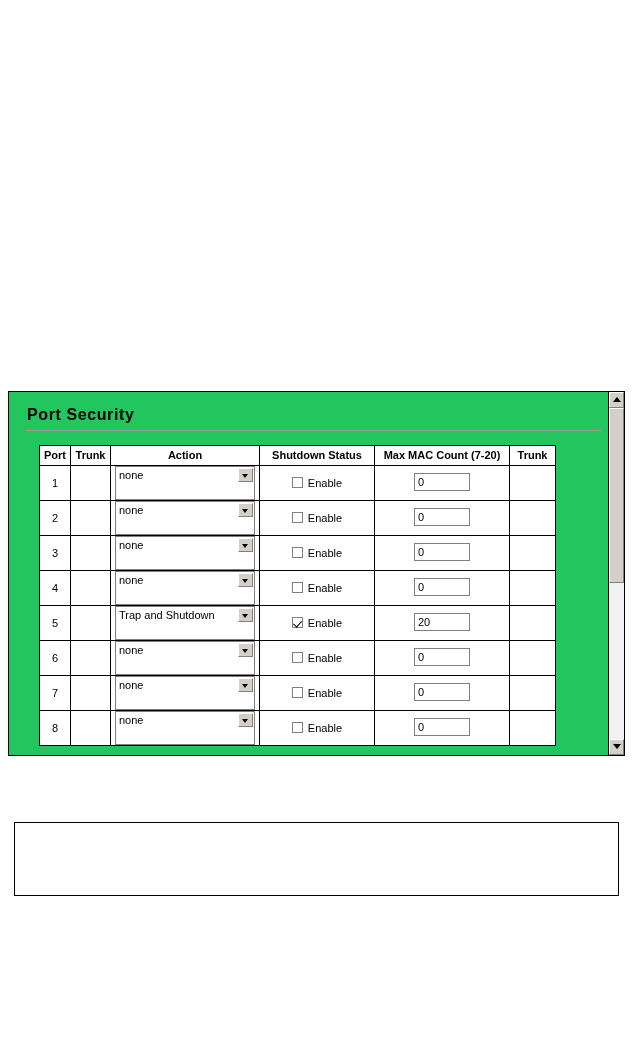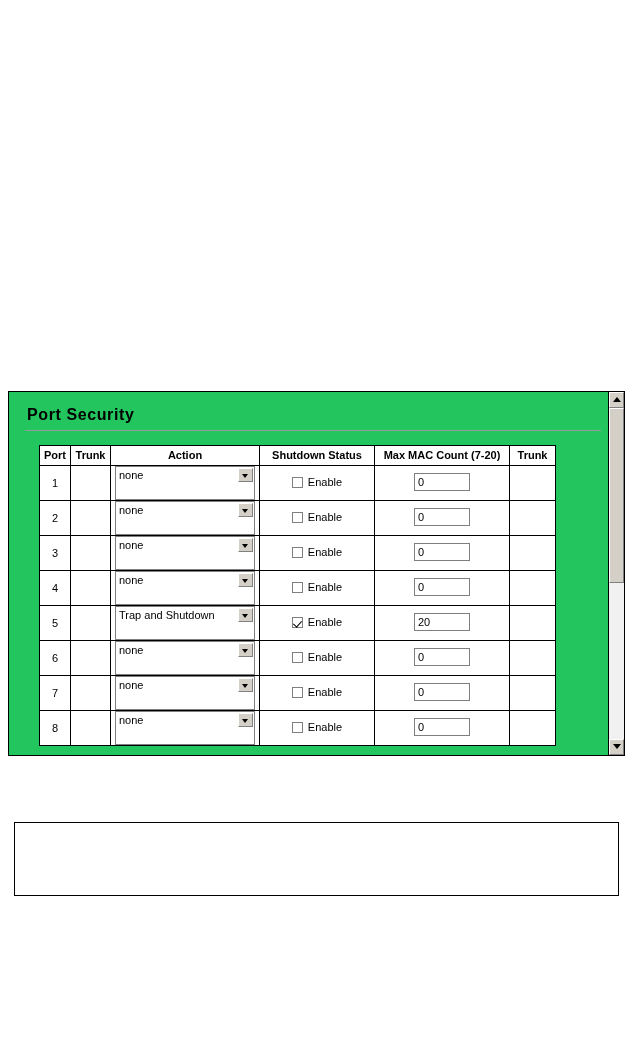--- a/index.html
+++ b/index.html
@@ -137,21 +137,21 @@
     left: 3px;
     top: 5px;
     border-left: 3px solid transparent;
     border-right: 3px solid transparent;
     border-top: 4px solid #000000;
   }
 
   
   .checkwrap {
     display: inline-flex;
-    align-items: flex-end;
+    align-items: flex-start;
     gap: 5px;
     font-size: 11px;
   }
   .checkbox {
     width: 11px;
     height: 11px;
     border: 1px solid #7f7f7f;
     background: #ffffff;
     box-sizing: border-box;
     position: relative;

